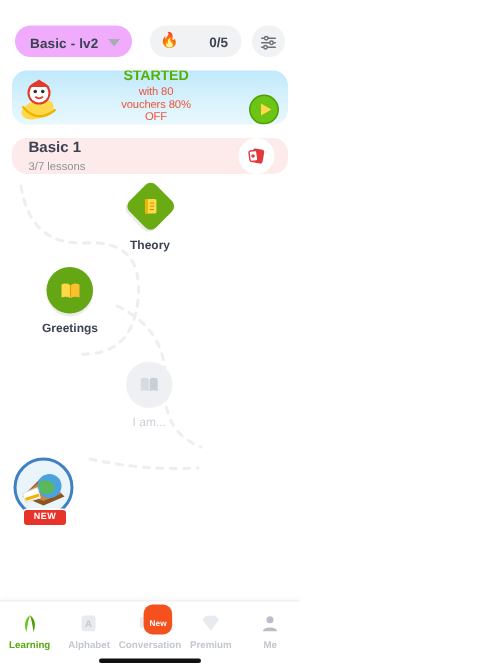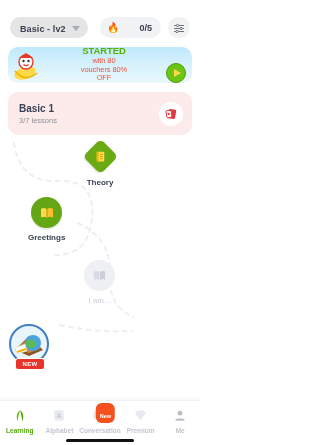--- a/index.html
+++ b/index.html
@@ -11,21 +11,21 @@
   }
   .app { position: relative; width: 200px; height: 445px; background: #fff; }
 
   
   .header {
     display: flex; align-items: center; justify-content: space-between;
     padding: 17px 10px 0 10px;
   }
   .level-pill {
     display: flex; align-items: center; gap: 6px;
-    background: #e5e5e5; border-radius: 11px;
+    background: #f0abfc; border-radius: 11px;
     padding: 4px 8px 2px 10px; height: 21px;
   }
   .level-pill .lbl { font-size: 9px; color: #3b4252; font-weight: 700; letter-spacing: .1px; }
   .chev { width: 0; height: 0; border-left: 4px solid transparent; border-right: 4px solid transparent;
           border-top: 5px solid #a7adb6; }
   .hdr-right { display: flex; align-items: center; gap: 7px; }
   .streak-pill {
     display: flex; align-items: center; gap: 4px;
     background: #f1f2f4; border-radius: 11px; padding: 4px 9px 4px 7px; height: 21px;
   }
@@ -51,21 +51,21 @@
   .play-btn {
     width: 20px; height: 20px; border-radius: 50%;
     background: #6cc414; border: 1.5px solid #4e9c06;
     display: flex; align-items: center; justify-content: center; flex: 0 0 20px;
   }
   .play-tri { width: 0; height: 0; border-top: 4px solid transparent; border-bottom: 4px solid transparent;
               border-left: 7px solid #ffd94a; margin-left: 2px; }
 
   
   .basic-card {
-    margin: 9px 8px 0 8px; height: 43px; border-radius: 10px;
+    margin: 9px 8px 0 8px; height: 24px; border-radius: 10px;
     background: #fdeaea; display: flex; align-items: center;
     padding: 0 9px 0 11px; justify-content: space-between;
   }
   .basic-title { font-size: 10px; font-weight: 700; color: #3b4252; }
   .basic-sub { font-size: 7.5px; color: #8d9299; margin-top: 2px; }
   .card-icon-circle {
     width: 24px; height: 24px; border-radius: 50%; background: #fff;
     display: flex; align-items: center; justify-content: center;
   }
 

